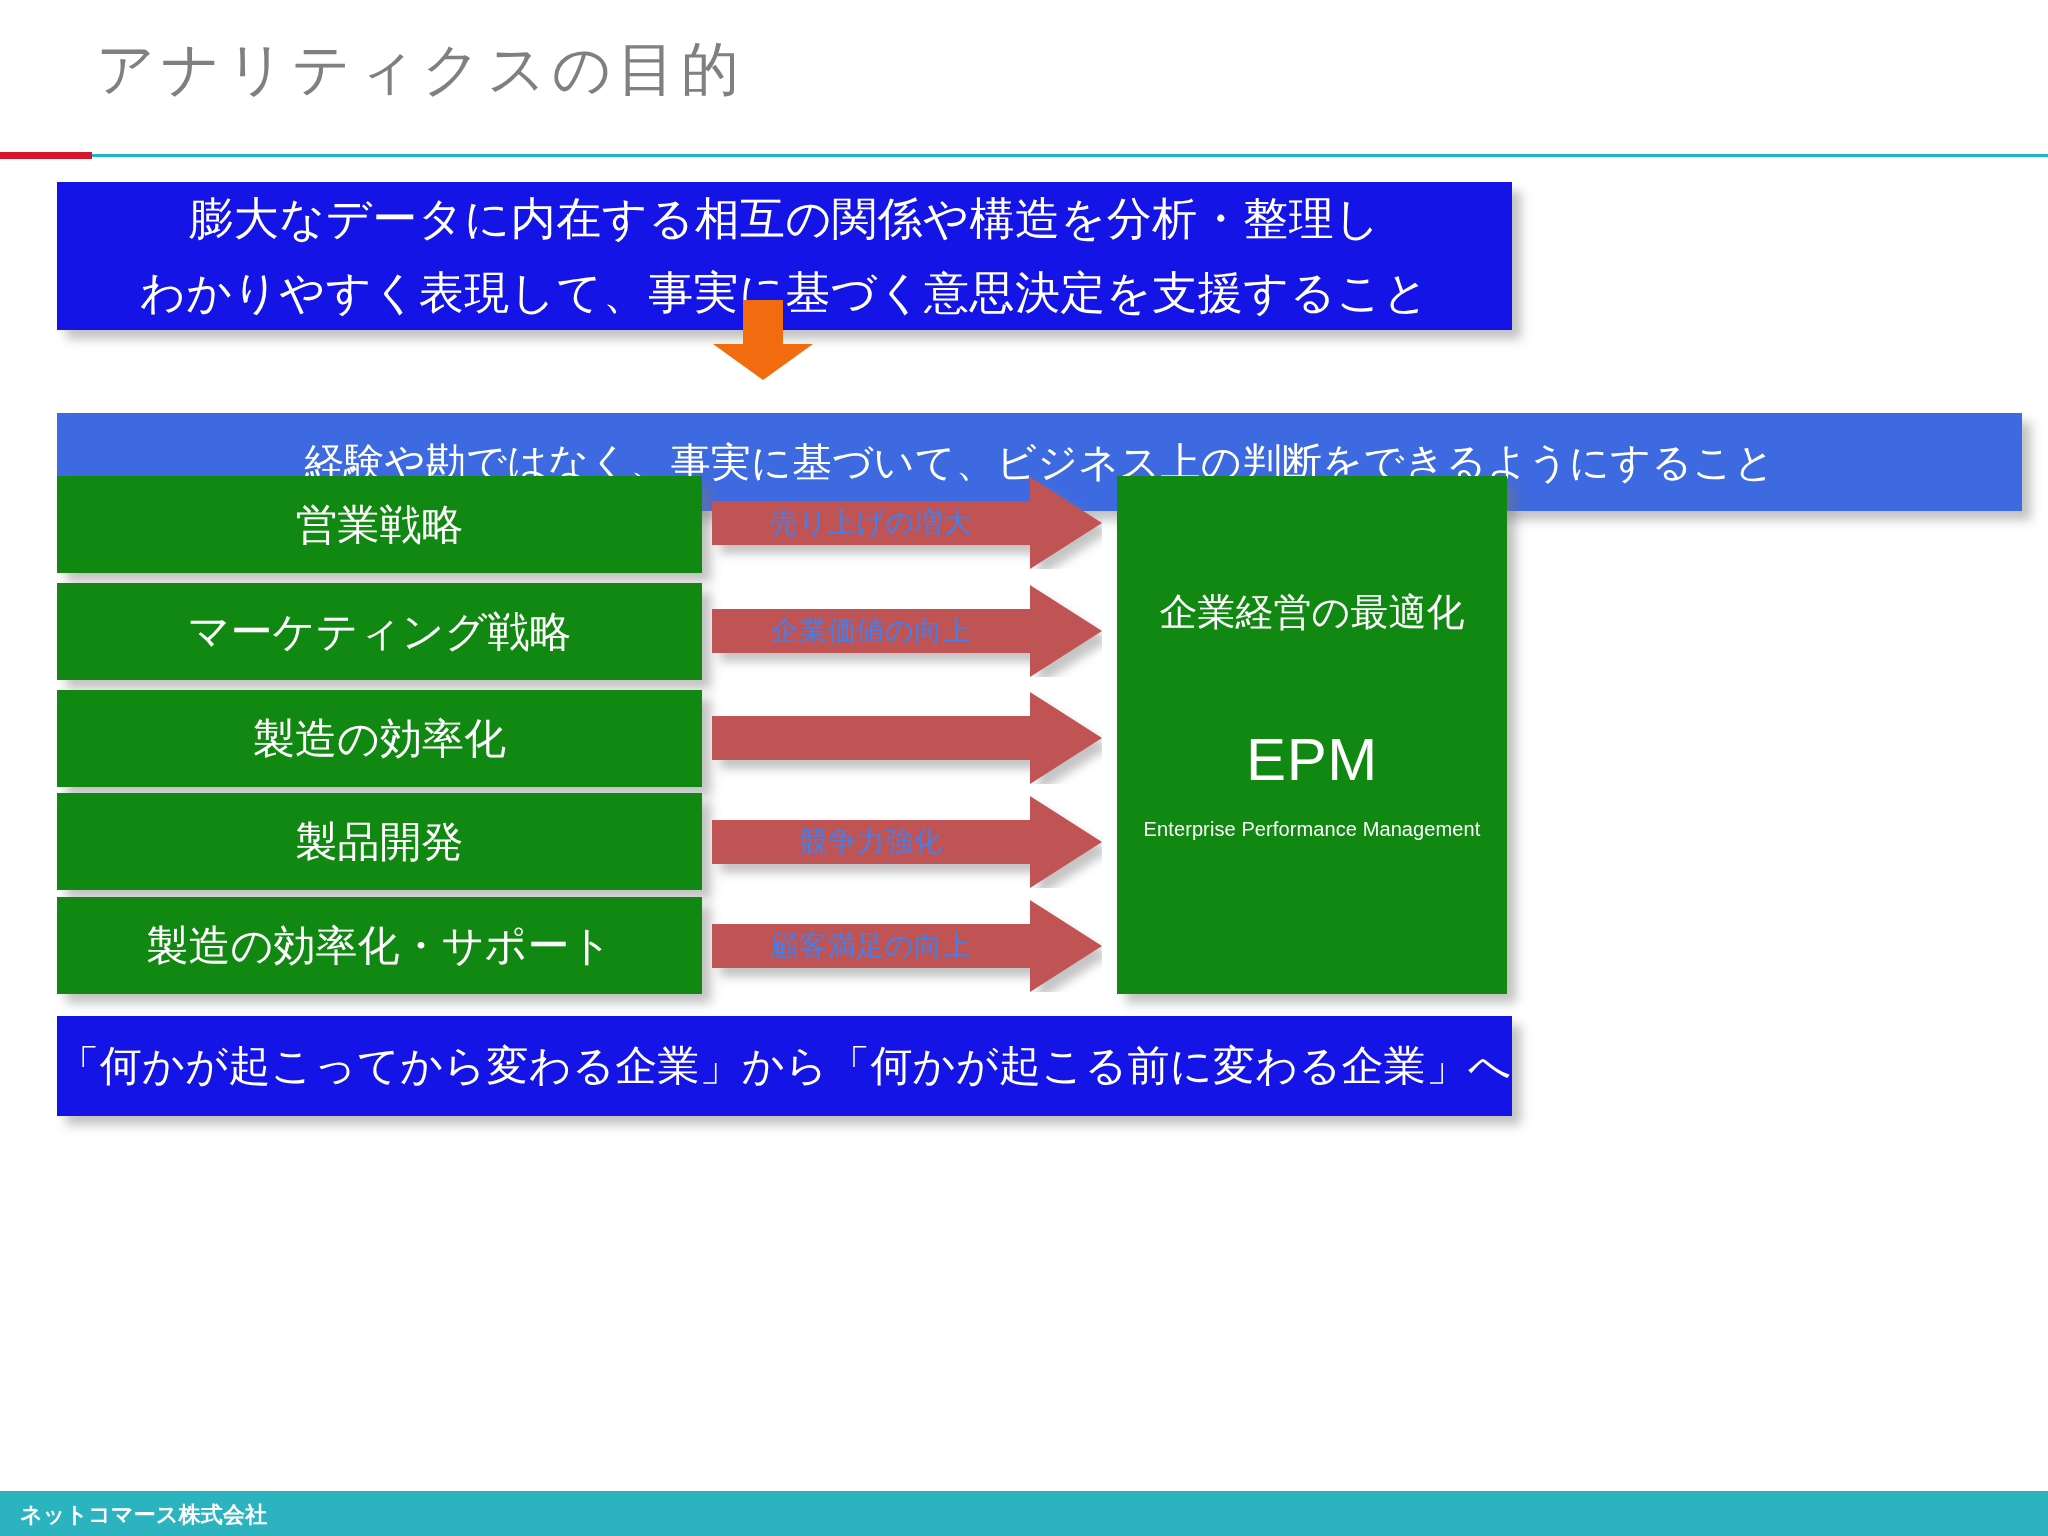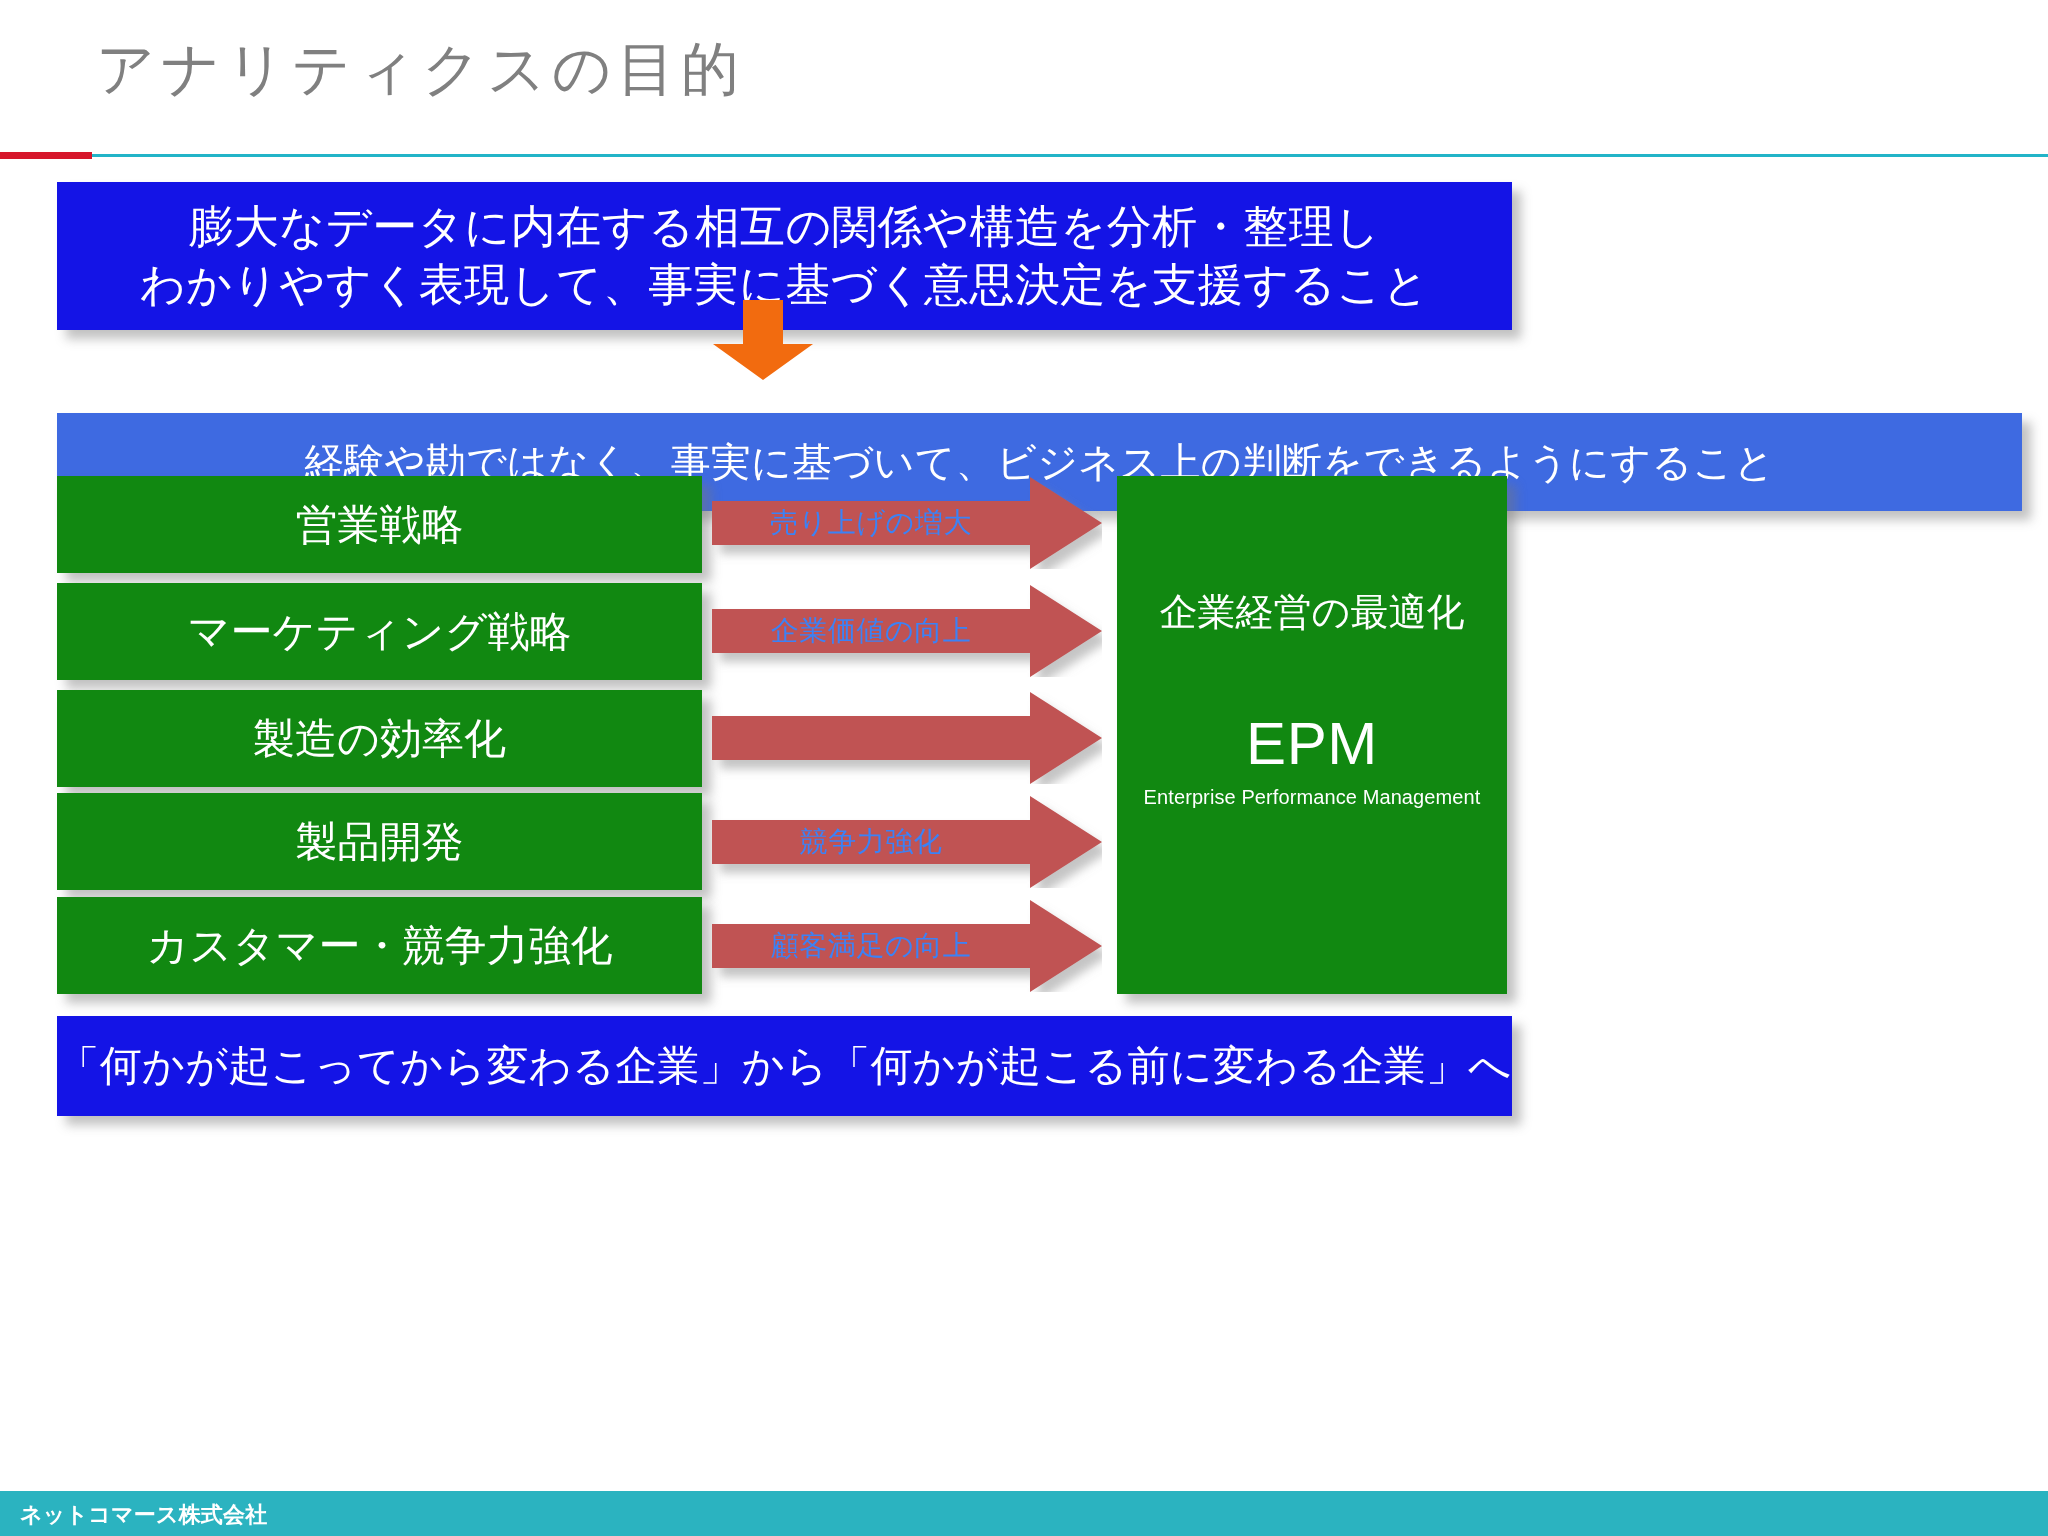--- a/index.html
+++ b/index.html
@@ -53,20 +53,21 @@
   
   .shadow-box {
     position: absolute;
     box-sizing: border-box;
     box-shadow: 9px 9px 10px rgba(120,120,120,0.45);
     display: flex;
     align-items: center;
     justify-content: center;
     color: #ffffff;
     text-align: center;
+    gap: 16px;
   }
 
   
   .box-purpose {
     left: 57px;
     top: 182px;
     width: 1455px;
     height: 148px;
     background: #1414e6;
     font-size: 45px;
@@ -226,21 +227,21 @@
 <div class="shadow-box box-area area-1">
   <span>マーケティング戦略</span>
 </div>
 <div class="shadow-box box-area area-2">
   <span>製造の効率化</span>
 </div>
 <div class="shadow-box box-area area-3">
   <span>製品開発</span>
 </div>
 <div class="shadow-box box-area area-4">
-  <span>カスタマー・競争力強化</span>
+  <span>製造の効率化・サポート</span>
 </div>
 
 <div class="red-arrow ra-0">
   <svg viewBox="0 0 390 92" xmlns="http://www.w3.org/2000/svg">
     <defs>
       <filter id="sh0" x="-20%" y="-20%" width="160%" height="180%">
         <feDropShadow dx="8" dy="9" stdDeviation="5" flood-color="#8a8a8a" flood-opacity="0.5"></feDropShadow>
       </filter>
     </defs>
     <polygon filter="url(#sh0)" points="0,24 318,24 318,0 390,46 318,92 318,68 0,68" fill="#c05353"></polygon>

